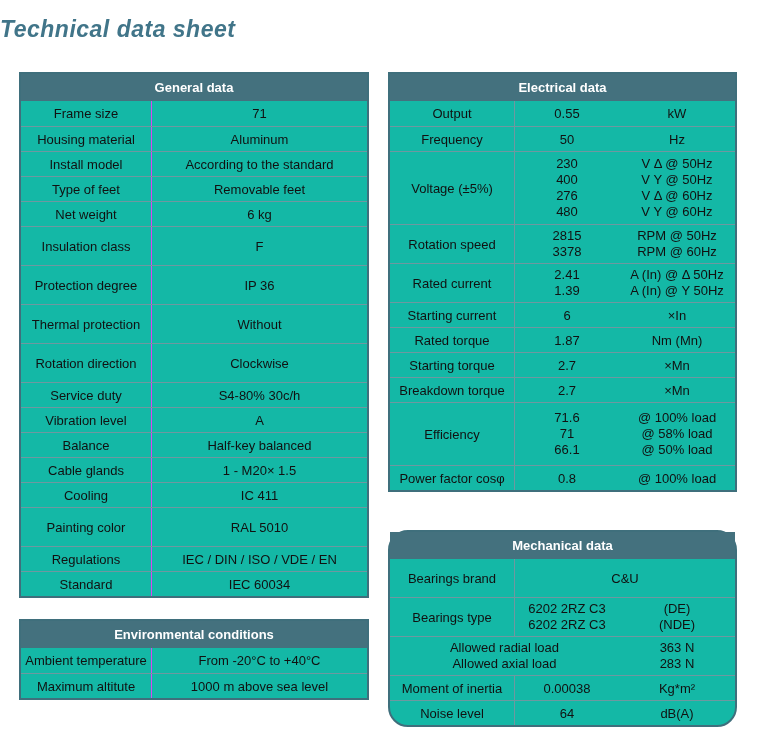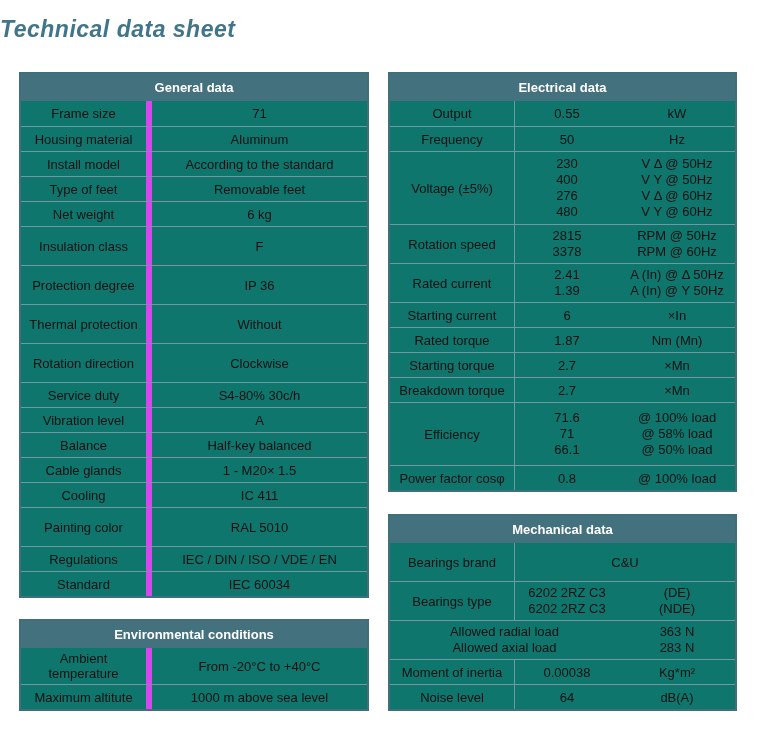--- a/index.html
+++ b/index.html
@@ -25,21 +25,21 @@
     top: 72px;
     width: 718px;
     display: flex;
     gap: 19px;
     align-items: flex-start;
   }
   .col-left  { width: 350px; }
   .col-right { width: 349px; }
   .tbl {
     border: 2px solid #3f6f7c;
-    background: #0f766e;
+    background: #14b8a6;
     width: 100%;
   }
   .tbl-header {
     background: #44717E;
     color: #ffffff;
     font-weight: bold;
     font-size: 13px;
     text-align: center;
     padding: 6px 0 6px 0;
   }
@@ -51,32 +51,32 @@
     min-height: 25px;
   }
   .row.tall   { min-height: 39px; }
   .row.h38    { min-height: 38px; }
   .row.lines2 { min-height: 38px; }
   .row.lines3 { min-height: 63px; }
   .row.lines4 { min-height: 73px; }
   .cell { text-align: center; padding: 3px 2px; }
   .cell .line { line-height: 16px; }
   
-  .c-label2 { width: 131px; border-right: 6px solid #d946ef; align-self: stretch;
+  .c-label2 { width: 131px; border-right: 1px solid #d946ef; align-self: stretch;
               display: flex; align-items: center; justify-content: center; }
   .c-value2 { flex: 1; }
   
   .c-label3 { width: 125px; border-right: 1px solid #6f98a0; align-self: stretch;
               display: flex; align-items: center; justify-content: center; }
   .c-value3 { width: 104px; }
   .c-unit3  { flex: 1; }
   .c-span-vu { flex: 1; }                 
   .c-span-lv { width: 229px; }
   .env-gap    { margin-top: 21px; }
-  .mech-gap   { margin-top: 22px; }
+  .mech-gap   { margin-top: 38px; border-radius: 20px; }
 </style>
 </head>
 <body>
 
 <h1 class="page-title">Technical data sheet</h1>
 
 <div class="columns">
 
   <div class="col-left">
 

